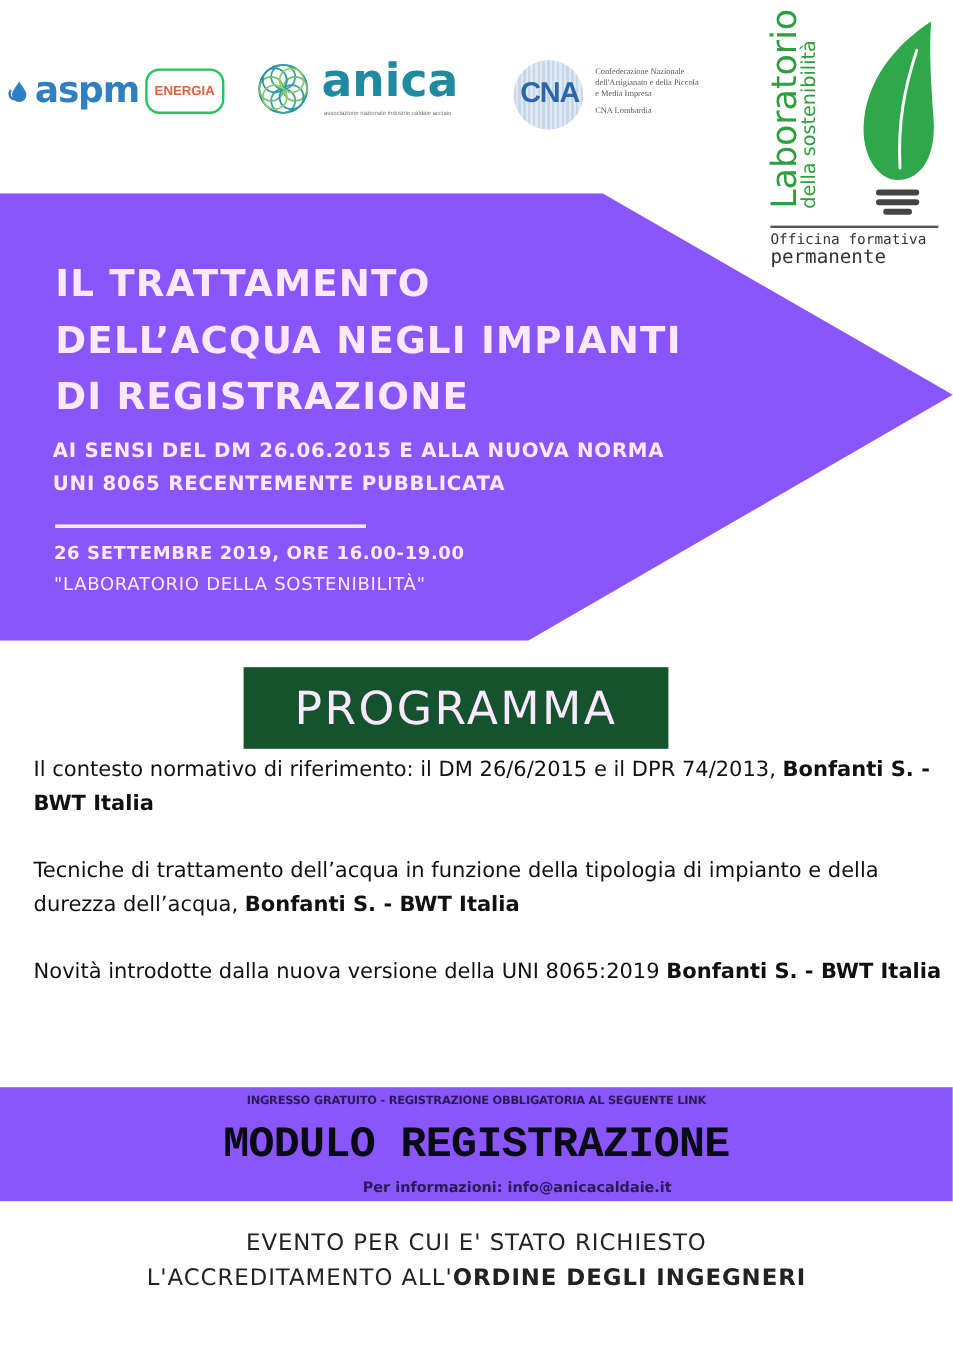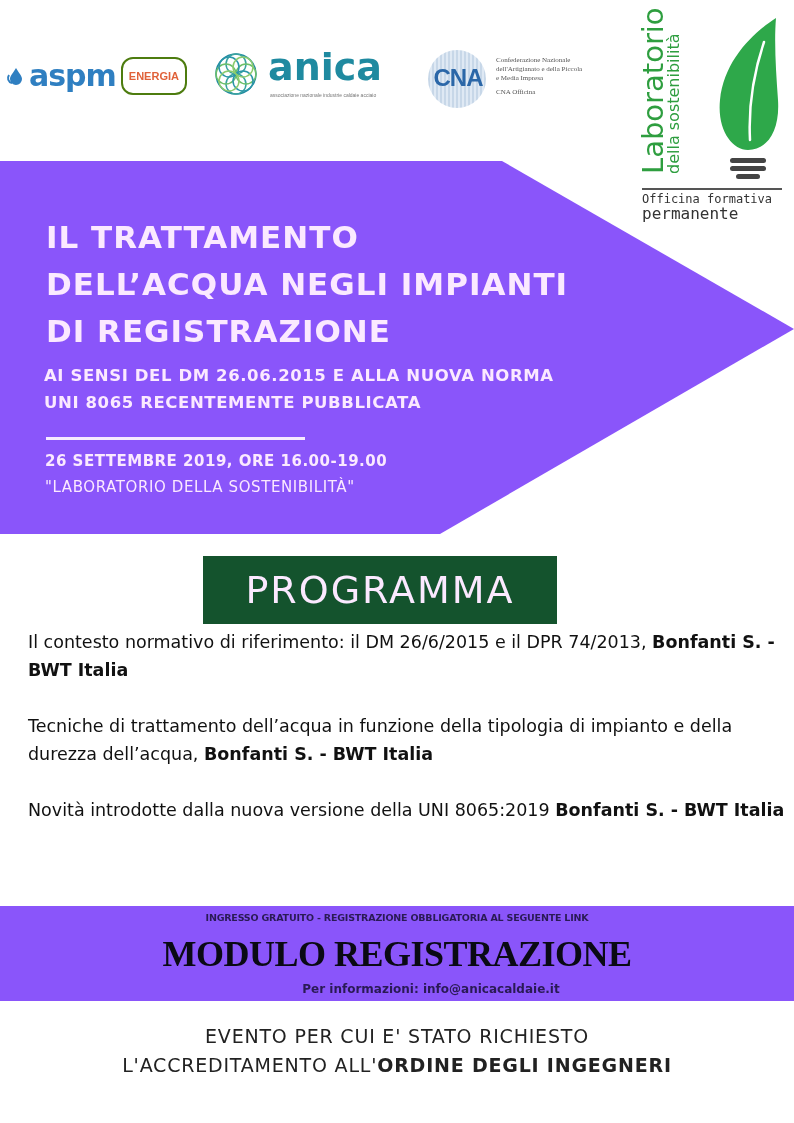--- a/index.html
+++ b/index.html
@@ -3,21 +3,21 @@
 <meta charset="utf-8">
 <style>
   html, body { margin: 0; padding: 0; background: #ffffff; }
   body { width: 794px; height: 1123px; position: relative; overflow: hidden; font-family: "Liberation Sans", sans-serif; }
   .abs { position: absolute; }
 
   
   .logo-aspm { left: 6px; top: 58px; width: 195px; height: 36px; display: flex; align-items: center; gap: 3px; }
   .aspm-drop { width: 20px; height: 20px; }
   .aspm-text { font-family: "DejaVu Sans", sans-serif; font-weight: bold; font-size: 30px; color: #2f7fc1; letter-spacing: -1px; line-height: 1; }
-  .aspm-energia { border: 2px solid #4d7c0f; border-radius: 12px; color: #e0623a; font-size: 11px; font-weight: bold; padding: 11px 6px; margin-left: 2px; }
+  .aspm-energia { border: 2px solid #22c55e; border-radius: 12px; color: #e0623a; font-size: 11px; font-weight: bold; padding: 11px 6px; margin-left: 2px; }
 
   .logo-anica { left: 212px; top: 50px; width: 190px; height: 52px; }
   .anica-ring { position: absolute; left: 0; top: 0; width: 48px; height: 48px; }
   .anica-text { position: absolute; left: 56px; top: -2px; font-family: "DejaVu Sans", sans-serif; font-weight: bold; font-size: 38px; color: #1f8aa0; line-height: 1; letter-spacing: 0px; }
   .anica-sub { position: absolute; left: 58px; top: 42px; font-size: 5px; color: #777; white-space: nowrap; }
 
   .logo-cna { left: 428px; top: 50px; width: 180px; height: 60px; }
   .cna-circle { position: absolute; left: 0; top: 0; width: 58px; height: 58px; border-radius: 50%; background: repeating-linear-gradient(90deg, #c7d7e8 0 2px, #dfe9f4 2px 4px); }
   .cna-letters { position: absolute; left: 2px; top: 14px; width: 56px; text-align: center; font-family: "Liberation Sans", sans-serif; font-weight: bold; font-size: 24px; color: #2b67a8; letter-spacing: -1px; }
   .cna-text { position: absolute; left: 68px; top: 6px; font-family: "Liberation Serif", serif; font-size: 7px; color: #555; line-height: 9px; width: 120px; }
@@ -45,21 +45,21 @@
   .prog-box { left: 203px; top: 556px; width: 354px; height: 68px; background: #14532d; display: flex; align-items: center; justify-content: center; }
   .prog-label { color: #fbe9ff; font-family: "DejaVu Sans", sans-serif; font-size: 38px; letter-spacing: 2px; }
 
   .prog-list { left: 28px; top: 628px; width: 760px; font-family: "DejaVu Sans", sans-serif; font-size: 17.5px; line-height: 28px; color: #111; }
   .prog-item { margin-bottom: 28px; }
   .prog-item b { font-weight: bold; }
 
   
   .band { left: 0; top: 906px; width: 794px; height: 95px; background: #8a55fa; }
   .band-small { left: 0; top: 912px; width: 794px; text-align: center; font-family: "DejaVu Sans", sans-serif; font-weight: bold; font-size: 9.5px; color: #2a1a55; letter-spacing: -0.2px; }
-  .band-big { left: 0; top: 933px; width: 794px; text-align: center; font-family: Liberation Serif, serif; font-weight: bold; font-size: 36px; color: #0a0a14; letter-spacing: -0.5px; }
+  .band-big { left: 0; top: 933px; width: 794px; text-align: center; font-family: Liberation Mono, monospace; font-weight: bold; font-size: 36px; color: #0a0a14; letter-spacing: -0.5px; }
   .band-info { left: 0; top: 982px; width: 794px; text-align: center; font-family: "DejaVu Sans", sans-serif; font-weight: bold; font-size: 12px; color: #2a1a55; margin-left: 34px; }
 
   .accred { left: 0; top: 1022px; width: 794px; text-align: center; font-family: "DejaVu Sans", sans-serif; font-size: 19px; line-height: 29px; color: #222; letter-spacing: 0.8px; }
   .accred b { font-weight: bold; }
 </style>
 </head>
 <body>
 
 <div class="abs logo-aspm">
   <svg class="aspm-drop" viewBox="0 0 20 20">
@@ -89,21 +89,21 @@
 </div>
 
 <div class="abs logo-cna">
   <div class="cna-circle"></div>
   <div class="cna-letters">CNA</div>
   <div class="cna-text">
     <div>Confederazione Nazionale</div>
     <div>dell'Artigianato e della Piccola</div>
     <div>e Media Impresa</div>
     <div class="gap"></div>
-    <div>CNA Officina</div>
+    <div>CNA Lombardia</div>
   </div>
 </div>
 
 <div class="abs lab-logo">
   <div class="lab-vert">
     <span class="big">Laboratorio</span>
     <span class="small">della sostenibilità</span>
   </div>
   <svg class="lab-leaf" viewBox="0 0 68 170">
     <path d="M62 6 C40 20 10 48 6 88 C3 118 18 138 34 138 C54 138 66 118 64 88 C62 60 60 30 62 6z" fill="#2ea84a"></path>

